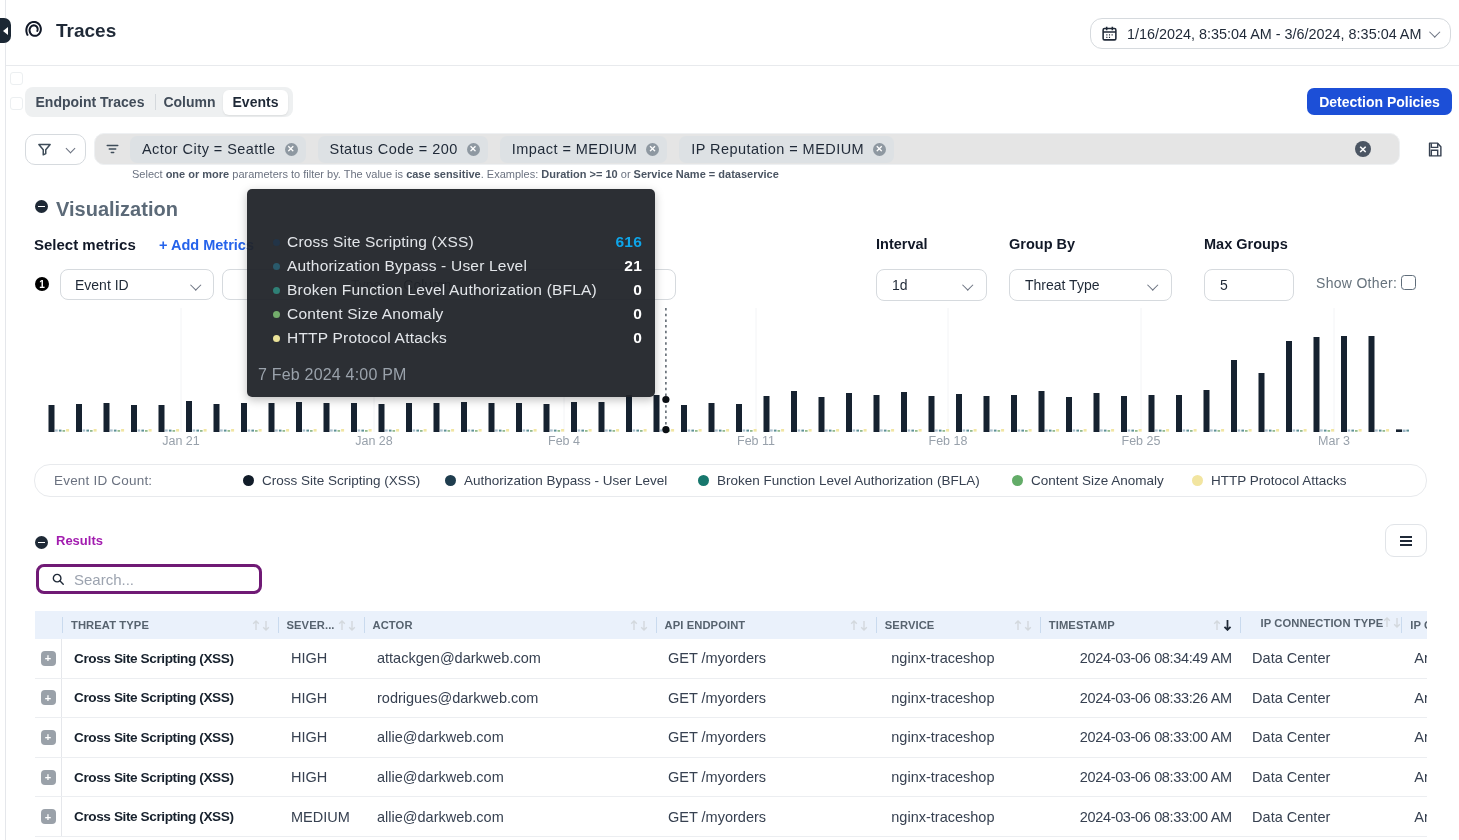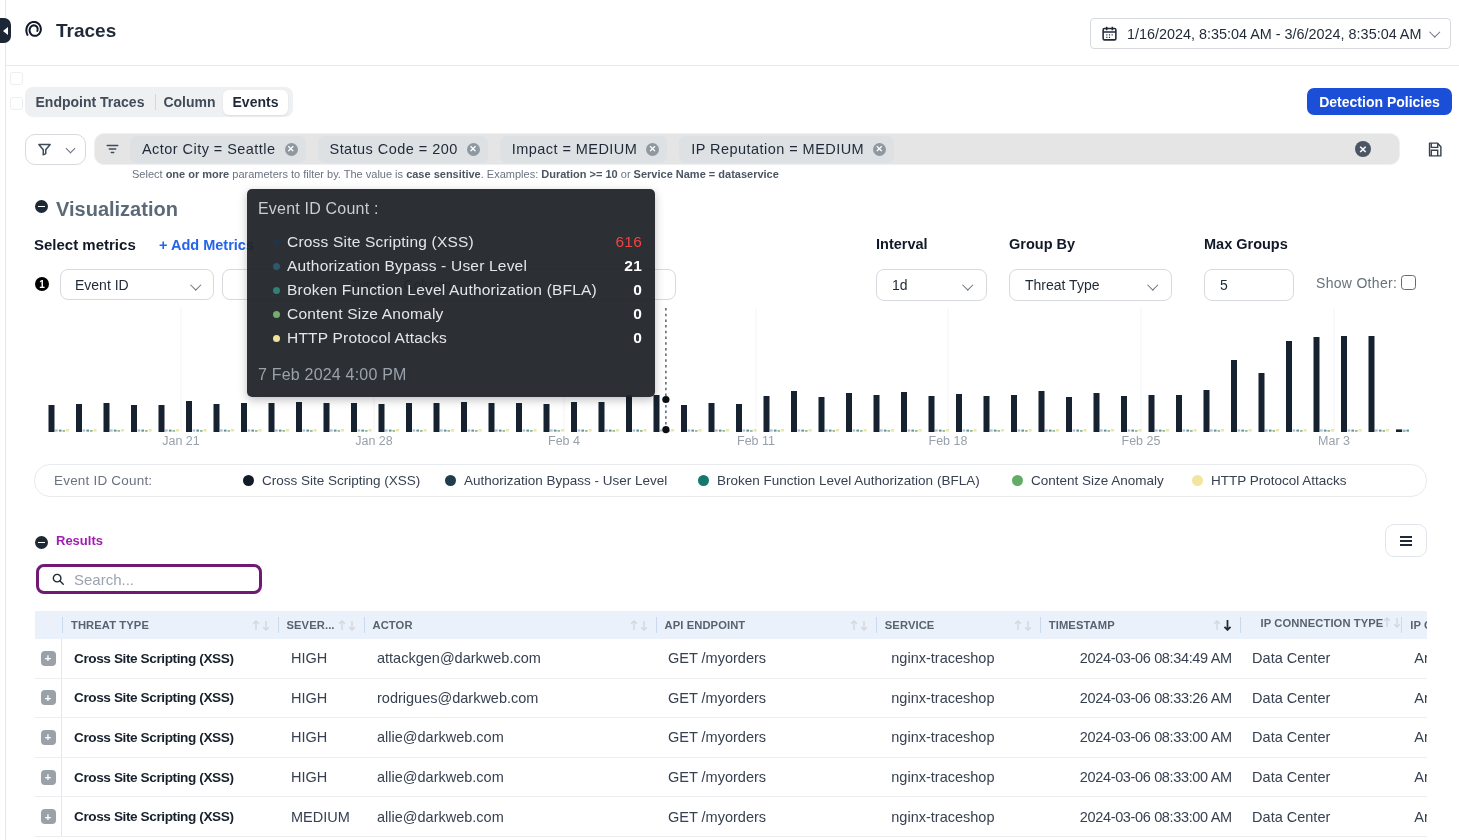--- a/index.html
+++ b/index.html
@@ -19,21 +19,21 @@
 <div class="a" style="left:10px;top:72px;width:13px;height:13px;border:1.2px solid #eceff1;border-radius:3px"></div>
 <div class="a" style="left:10px;top:97px;width:13px;height:13px;border:1.2px solid #eceff1;border-radius:3px"></div>
 <div class="a" style="left:0;top:18px;width:11px;height:25px;background:#1b2734;border-radius:0 7px 7px 0"></div>
 <div class="a" style="left:2.5px;top:26.5px;width:0;height:0;border-top:4px solid transparent;border-bottom:4px solid transparent;border-right:5.5px solid #fff"></div>
 
 <svg class="a" style="left:25px;top:21px" width="19" height="19" viewBox="0 0 20 20" fill="none" stroke="#111827" stroke-width="2.1" stroke-linecap="round">
 <path d="M12.91 10.38 L13.16 9.78 L13.30 9.12 L13.33 8.43 L13.23 7.72 L13.00 7.02 L12.65 6.37 L12.18 5.78 L11.60 5.29 L10.93 4.91 L10.19 4.67 L9.40 4.59 L8.59 4.66 L7.79 4.90 L7.04 5.31 L6.35 5.88 L5.76 6.59 L5.29 7.42 L4.96 8.35 L4.80 9.35 L4.82 10.38 L5.01 11.41 L5.39 12.41 L5.94 13.32 L6.65 14.13 L7.51 14.79 L8.48 15.27 L9.53 15.56 L10.63 15.63 L11.75 15.48 L12.83 15.10 L13.85 14.50 L14.76 13.70 L15.53 12.71 L16.13 11.56 L16.52 10.30 L16.70 8.96 L16.64 7.59 L16.34 6.24 L15.81 4.95 L15.05 3.77 L14.10 2.75 L12.97 1.93 L11.70 1.34 L10.34 1.01 L8.92 0.95 L7.50 1.19 L6.13 1.70 L4.85 2.50 L3.72 3.55 L2.77 4.82 L2.05 6.28 L1.59 7.87 L1.41 9.55 L1.51 11.26 L1.92 12.93 L2.60 14.51"></path>
 </svg>
 <div class="a" style="left:56px;top:20px;font-size:19px;font-weight:600;color:#1f2937">Traces</div>
 
-<div class="a" style="left:1090px;top:18px;width:361px;height:31px;border:1px solid #d6dade;border-radius:4px;display:flex;align-items:center;padding:0 12px 0 10px">
+<div class="a" style="left:1090px;top:18px;width:361px;height:31px;border:1px solid #d6dade;border-radius:12px;display:flex;align-items:center;padding:0 12px 0 10px">
 <svg width="17" height="17" viewBox="0 0 24 24" fill="none" stroke="#1f2937" stroke-width="2.2">
       <rect x="3" y="5" width="18" height="16" rx="2"></rect>
       <path d="M8 2.5v5M16 2.5v5M3 10h18"></path>
       <path d="M7.5 14h1.6M11.2 14h1.6M14.9 14h1.6M7.5 17.5h1.6M11.2 17.5h1.6" stroke-width="1.9"></path>
     </svg>
 <span style="margin-left:9px;font-size:14.4px;font-weight:500;color:#1f2937;white-space:nowrap">1/16/2024, 8:35:04 AM - 3/6/2024, 8:35:04 AM</span>
 <span class="chev" style="margin-top:-3px;margin-left:auto"></span>
 </div>
 
 <div class="a" style="left:6px;top:65px;width:1453px;height:1px;background:#e8eaed"></div>
@@ -351,26 +351,25 @@
 <text x="756" y="445" text-anchor="middle" font-size="12.5" fill="#98a1ab" transform="translate(0,-300)">Feb 11</text>
 <text x="948" y="445" text-anchor="middle" font-size="12.5" fill="#98a1ab" transform="translate(0,-300)">Feb 18</text>
 <text x="1141" y="445" text-anchor="middle" font-size="12.5" fill="#98a1ab" transform="translate(0,-300)">Feb 25</text>
 <text x="1334" y="445" text-anchor="middle" font-size="12.5" fill="#98a1ab" transform="translate(0,-300)">Mar 3</text>
 <line x1="665.9" y1="8" x2="665.9" y2="131" stroke="#4a545e" stroke-width="1.4" stroke-dasharray="2.5 3.2"></line>
 <circle cx="665.9" cy="99.5" r="3.6" fill="#0b0f14"></circle>
 <circle cx="665.9" cy="129.6" r="3.6" fill="#0b0f14"></circle>
 </svg>
 
 <div class="a" style="left:247px;top:189px;width:408px;height:208px;background:rgba(33,36,41,0.95);border-radius:5px;box-shadow:0 3px 10px rgba(0,0,0,.25);z-index:9;color:#e3e6ea">
-<div style="margin:11px 0 0 11px;font-size:16px;letter-spacing:.2px;color:#c9ced4">Event ID Count :</div>
 <div style="position:absolute;left:0;top:41px;width:100%">
 <div style="display:flex;align-items:center;height:24px;padding:0 13px 0 26px;font-size:15.5px;letter-spacing:.2px">
         <span style="width:7px;height:7px;border-radius:50%;background:#223447;margin-right:7px;flex:none"></span>
         <span>Cross Site Scripting (XSS)</span>
-        <span style="margin-left:auto;font-weight:400;color:#ef4444">616</span>
+        <span style="margin-left:auto;font-weight:700;color:#0ea5e9">616</span>
       </div>
 <div style="display:flex;align-items:center;height:24px;padding:0 13px 0 26px;font-size:15.5px;letter-spacing:.2px">
         <span style="width:7px;height:7px;border-radius:50%;background:#2a5a6b;margin-right:7px;flex:none"></span>
         <span>Authorization Bypass - User Level</span>
         <span style="margin-left:auto;font-weight:700;color:#fff">21</span>
       </div>
 <div style="display:flex;align-items:center;height:24px;padding:0 13px 0 26px;font-size:15.5px;letter-spacing:.2px">
         <span style="width:7px;height:7px;border-radius:50%;background:#2f8076;margin-right:7px;flex:none"></span>
         <span>Broken Function Level Authorization (BFLA)</span>
         <span style="margin-left:auto;font-weight:700;color:#fff">0</span>

